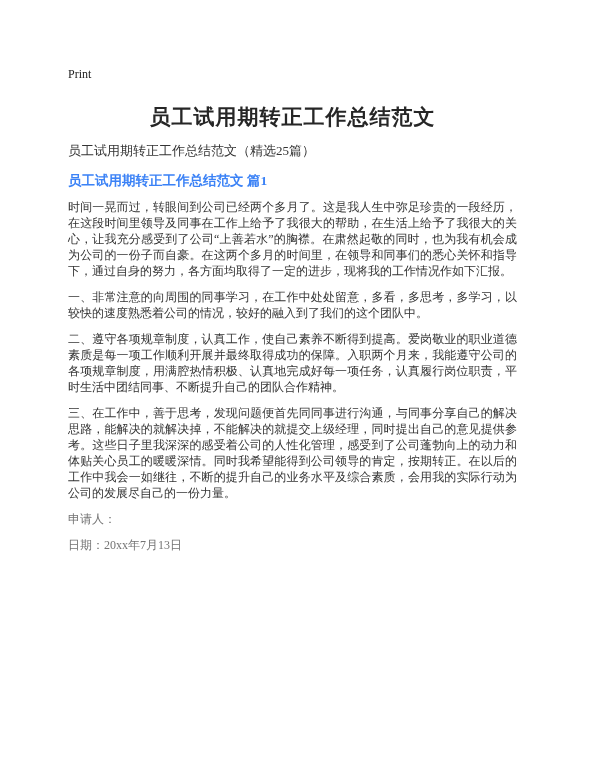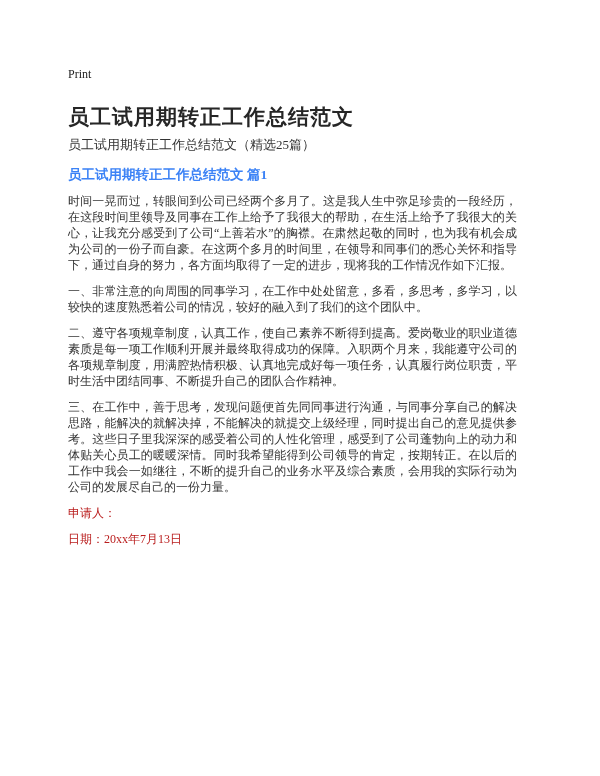--- a/index.html
+++ b/index.html
@@ -27,25 +27,26 @@
     line-height: 14px;
     color: #222222;
     text-decoration: none;
     cursor: pointer;
   }
   .doc-title {
     margin: 23px 0 0 0;
     font-size: 21px;
     line-height: 25px;
     font-weight: bold;
+    text-align: center;
     color: #262626;
     letter-spacing: 1px;
   }
   .subtitle {
-    margin: 7px 0 0 0;
+    margin: 13px 0 0 0;
     font-size: 13px;
     line-height: 16px;
     color: #333333;
   }
   .section-heading {
     margin: 13px 0 0 0;
     font-size: 13.5px;
     line-height: 17px;
     font-weight: bold;
     color: #3b82f6;
@@ -54,21 +55,21 @@
     margin: 10px 0 0 0;
     font-size: 12px;
     line-height: 16px;
     text-align: justify;
     color: #333333;
   }
   .sig-line {
     margin: 10px 0 0 0;
     font-size: 12px;
     line-height: 16px;
-    color: #b91c1c;
+    color: #737373;
   }
 </style>
 </head>
 <body>
 
 <div class="page">
 
   <a class="print-link">Print</a>
 
   <h1 class="doc-title">员工试用期转正工作总结范文</h1>

